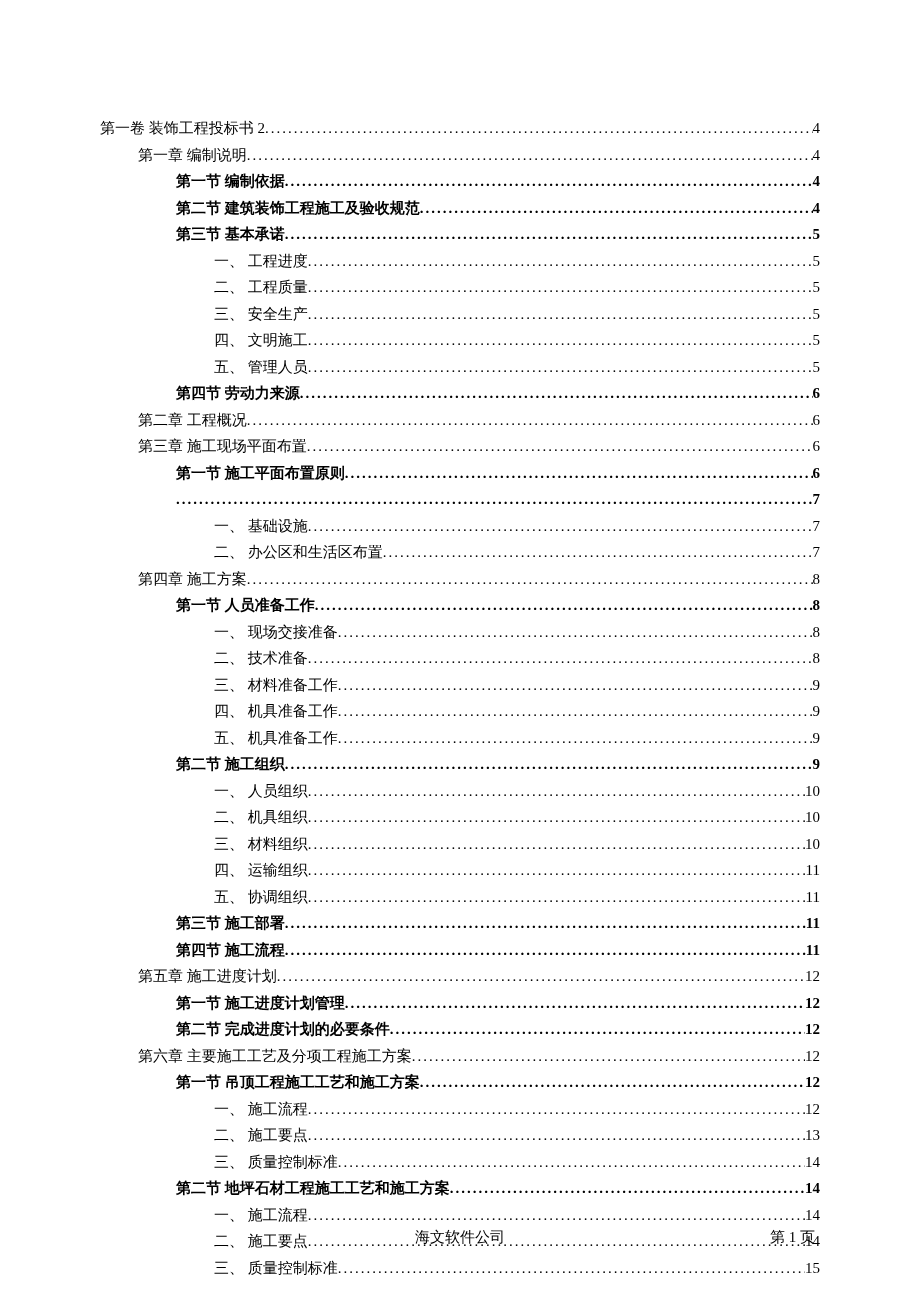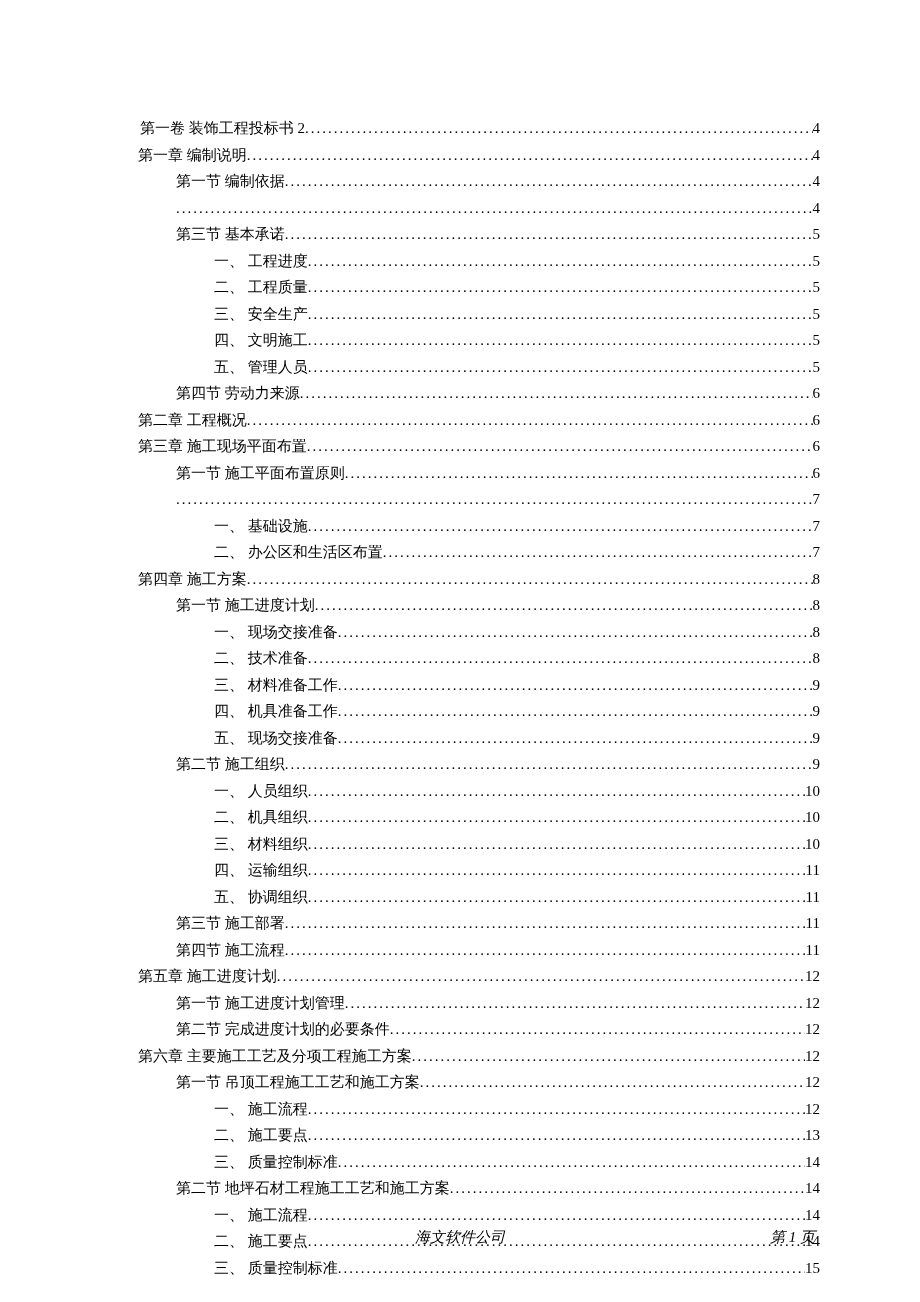--- a/index.html
+++ b/index.html
@@ -33,34 +33,33 @@
       overflow: hidden;
       letter-spacing: 2px;
       min-width: 4px;
     }
     .dots::after {
       content: "................................................................................................................................................................................................";
     }
     .page-num {
       flex-shrink: 0;
     }
-    .indent-0 { padding-left: 0; margin-left: 40px; }
+    .indent-0 { padding-left: 0; }
     .indent-1 { padding-left: 38px; }
-    .indent-2 { padding-left: 76px; }
+    .indent-2 { padding-left: 76px; font-weight: bold; }
     .indent-3 { padding-left: 114px; font-family: Liberation Serif, serif; }
     .footer {
       position: absolute;
       bottom: 55px;
       left: 0;
       right: 0;
       display: flex;
       justify-content: flex-end;
       padding: 0 84px;
       font-size: 15px;
-      font-style: italic;
     }
     .footer-center {
       flex: 1;
       text-align: center;
     }
     .footer-right {
       position: absolute;
       right: 105px;
     }
   </style>
@@ -77,20 +76,21 @@
       <span class="toc-label">第一章  编制说明</span>
       <span class="dots"></span>
       <span class="page-num">4</span>
     </div>
     <div class="toc-row indent-2">
       <span class="toc-label">第一节  编制依据</span>
       <span class="dots"></span>
       <span class="page-num">4</span>
     </div>
     <div class="toc-row indent-2">
+      <span class="toc-label">第二节  建筑装饰工程施工及验收规范</span>
       <span class="dots"></span>
       <span class="page-num">4</span>
     </div>
     <div class="toc-row indent-2">
       <span class="toc-label">第三节  基本承诺</span>
       <span class="dots"></span>
       <span class="page-num">5</span>
     </div>
     <div class="toc-row indent-3">
       <span class="toc-label">一、  工程进度</span>
@@ -150,21 +150,21 @@
       <span class="toc-label">二、  办公区和生活区布置</span>
       <span class="dots"></span>
       <span class="page-num">7</span>
     </div>
     <div class="toc-row indent-1">
       <span class="toc-label">第四章  施工方案</span>
       <span class="dots"></span>
       <span class="page-num">8</span>
     </div>
     <div class="toc-row indent-2">
-      <span class="toc-label">第一节  施工进度计划</span>
+      <span class="toc-label">第一节  人员准备工作</span>
       <span class="dots"></span>
       <span class="page-num">8</span>
     </div>
     <div class="toc-row indent-3">
       <span class="toc-label">一、  现场交接准备</span>
       <span class="dots"></span>
       <span class="page-num">8</span>
     </div>
     <div class="toc-row indent-3">
       <span class="toc-label">二、  技术准备</span>
@@ -175,21 +175,21 @@
       <span class="toc-label">三、  材料准备工作</span>
       <span class="dots"></span>
       <span class="page-num">9</span>
     </div>
     <div class="toc-row indent-3">
       <span class="toc-label">四、  机具准备工作</span>
       <span class="dots"></span>
       <span class="page-num">9</span>
     </div>
     <div class="toc-row indent-3">
-      <span class="toc-label">五、  现场交接准备</span>
+      <span class="toc-label">五、  机具准备工作</span>
       <span class="dots"></span>
       <span class="page-num">9</span>
     </div>
     <div class="toc-row indent-2">
       <span class="toc-label">第二节  施工组织</span>
       <span class="dots"></span>
       <span class="page-num">9</span>
     </div>
     <div class="toc-row indent-3">
       <span class="toc-label">一、  人员组织</span>

